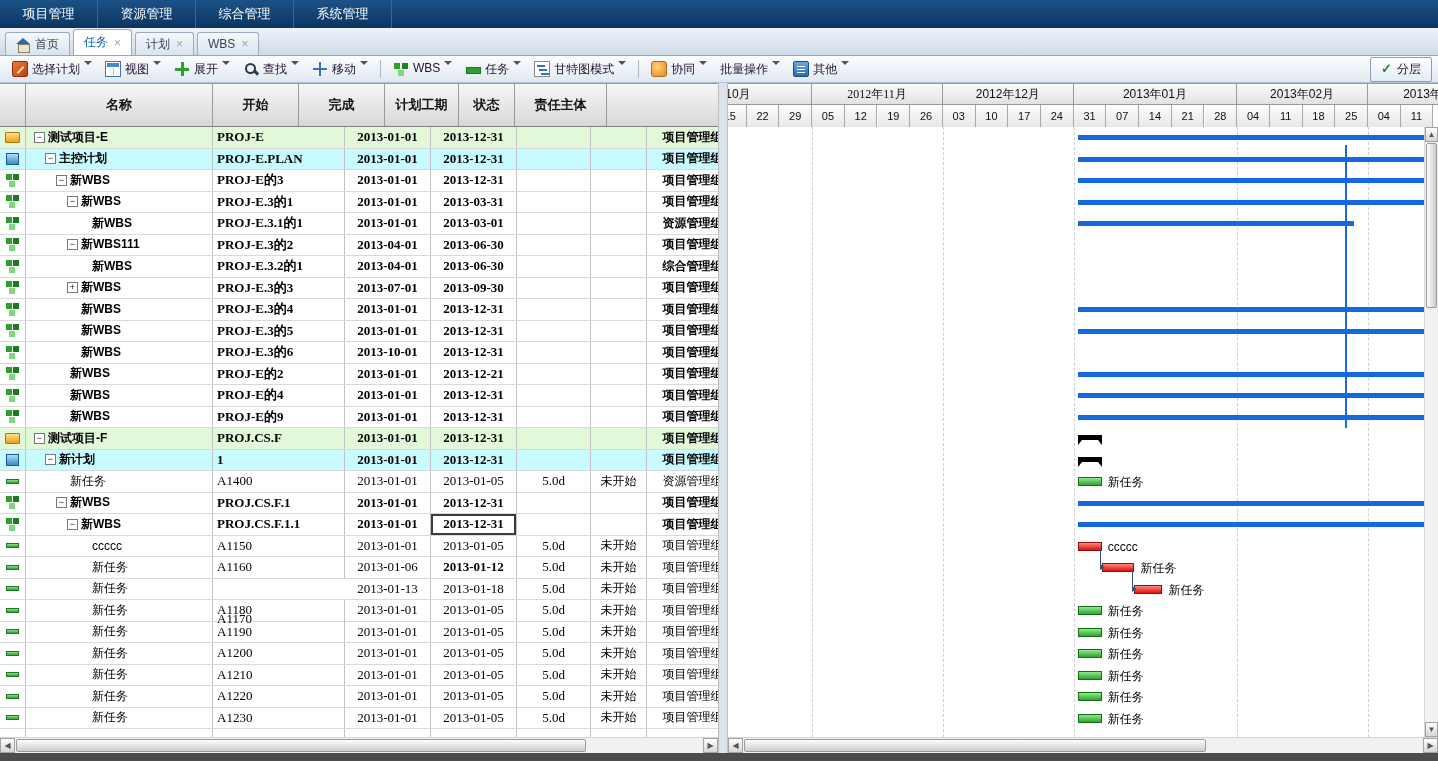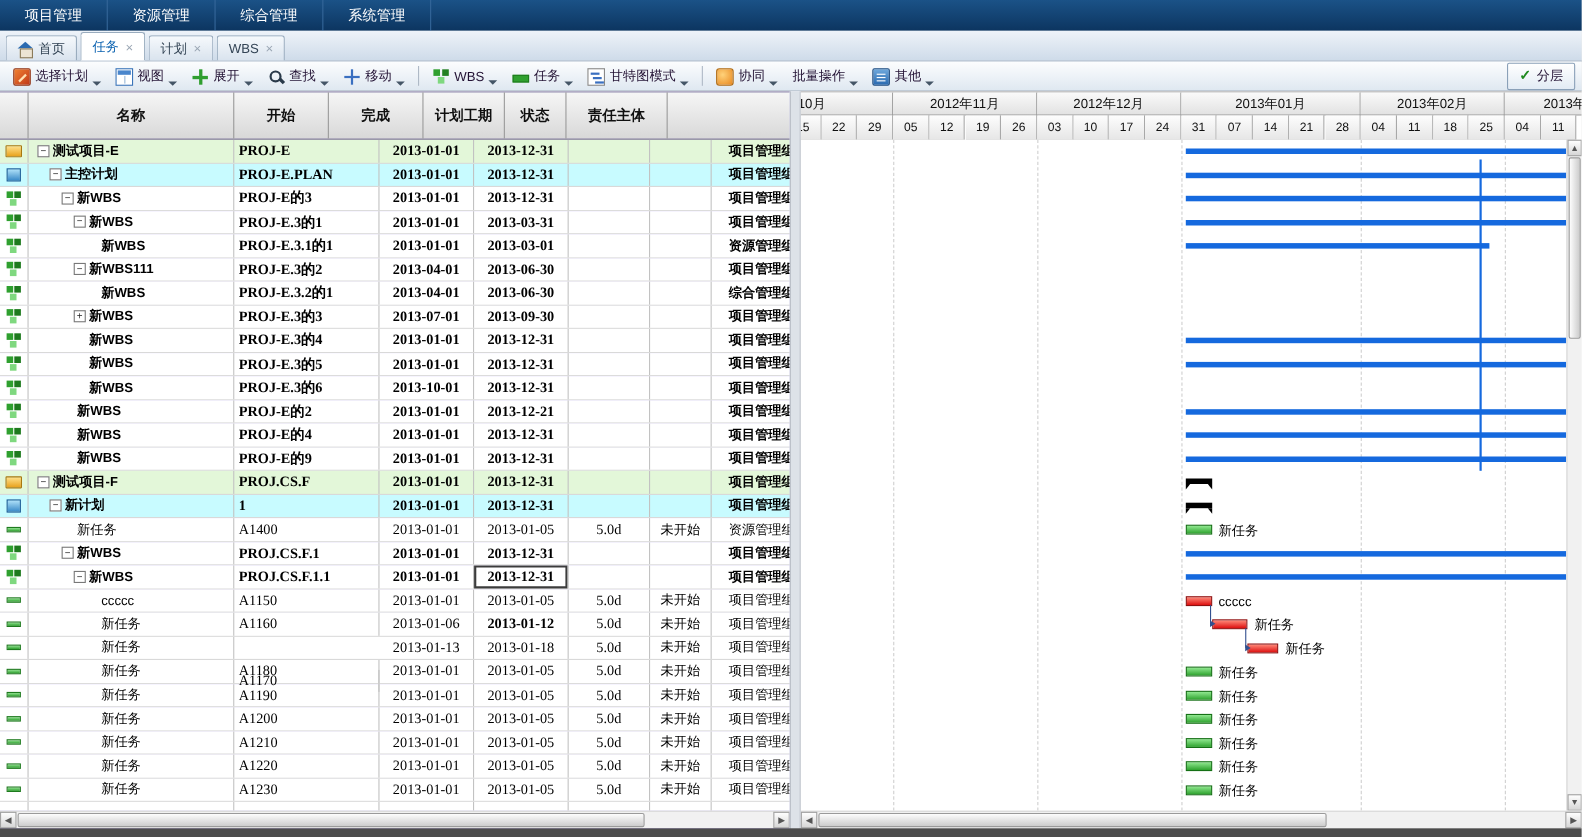--- a/index.html
+++ b/index.html
@@ -12,21 +12,21 @@
 .tabbar{position:absolute;top:28px;left:0;right:0;height:28px;background:linear-gradient(#eef3f9,#cedbe9);border-bottom:1px solid #96a8bc;display:flex;align-items:flex-end;padding-left:5px}
 .tab{height:23px;display:flex;align-items:center;gap:5px;padding:0 10px;border:1px solid #9aacbe;border-bottom:none;border-radius:3px 3px 0 0;background:linear-gradient(#f6f9fc,#d9e3ee);margin-right:3px;font-size:12px;color:#345;cursor:default}
 .tab.active{background:#fff;color:#0b62b0;height:26px}
 .tab-close{color:#98a4b2;font-size:12px;margin-left:1px}
 .home-icon{width:14px;height:13px;position:relative;flex:none}
 .home-icon::before{content:"";position:absolute;left:0;top:0;border-left:7px solid transparent;border-right:7px solid transparent;border-bottom:6px solid #2a6ab0}
 .home-icon::after{content:"";position:absolute;left:2px;top:6px;width:10px;height:7px;background:#ece4d4;border:1px solid #8a7a5a}
 
 .toolbar{position:absolute;top:56px;left:0;right:0;height:27px;background:linear-gradient(#fcfdfe,#dfe8f1);border-bottom:1px solid #b4c0cd;display:flex;align-items:center;padding:0 6px}
 .tb-left{display:flex;align-items:center;flex:1;gap:1px}
-.tbtn{display:flex;align-items:flex-end;gap:4px;padding:3px 6px;font-size:12px;color:#213;border-radius:2px;cursor:default;white-space:nowrap}
+.tbtn{display:flex;align-items:flex-start;gap:4px;padding:3px 6px;font-size:12px;color:#213;border-radius:2px;cursor:default;white-space:nowrap}
 .caret{width:0;height:0;border-left:4px solid transparent;border-right:4px solid transparent;border-top:4px solid #456}
 .tsep{width:1px;height:18px;background:#aeb9c6;margin:0 5px}
 .layer-btn{display:flex;align-items:center;gap:5px;border:1px solid #8aa0b8;background:linear-gradient(#fff,#e2ebf4);padding:3px 10px;font-size:12px;color:#213;border-radius:2px}
 .check-icon{color:#1f8a1f;font-weight:bold;font-size:13px;line-height:12px}
 
 .icon{width:16px;height:16px;position:relative;flex:none;display:inline-block}
 .ic-select-plan{background:linear-gradient(135deg,#f08030,#c03818);border:1px solid #903010;border-radius:2px}
 .ic-select-plan::before{content:"";position:absolute;left:3px;top:7px;width:9px;height:2px;background:#ffe0b0;transform:rotate(-45deg)}
 .ic-view{border:1px solid #3a74b8;background:#fff}
 .ic-view::before{content:"";position:absolute;left:1px;right:1px;top:1px;height:4px;background:#4a86cc}
@@ -646,21 +646,21 @@
       <div class="sb-btn right">▶</div>
     </div>
   </div>
 
   <div class="splitter"></div>
 
   <div class="right-panel">
     <div class="g-header">
       <div>
           <div class="g-mcell" style="left: -102px; width: 186.1px;">2012年10月</div>
-          <div class="g-mcell" style="left: 84.1px; width: 130.8px;">2012年11月</div>
+          <div class="g-mcell" style="left: 84.1px; width: 130.8px; font-family: Liberation Serif, serif;">2012年11月</div>
           <div class="g-mcell" style="left: 214.9px; width: 130.8px;">2012年12月</div>
           <div class="g-mcell" style="left: 345.7px; width: 163.5px;">2013年01月</div>
           <div class="g-mcell" style="left: 509.2px; width: 130.8px;">2013年02月</div>
           <div class="g-mcell" style="left: 640px; width: 135.4px;">2013年03月</div>
         </div>
       <div>
           <div class="g-wcell" style="left: -14px; width: 32.7px;">15</div>
           <div class="g-wcell" style="left: 18.7px; width: 32.7px;">22</div>
           <div class="g-wcell" style="left: 51.4px; width: 32.7px;">29</div>
           <div class="g-wcell" style="left: 84.1px; width: 32.7px;">05</div>

